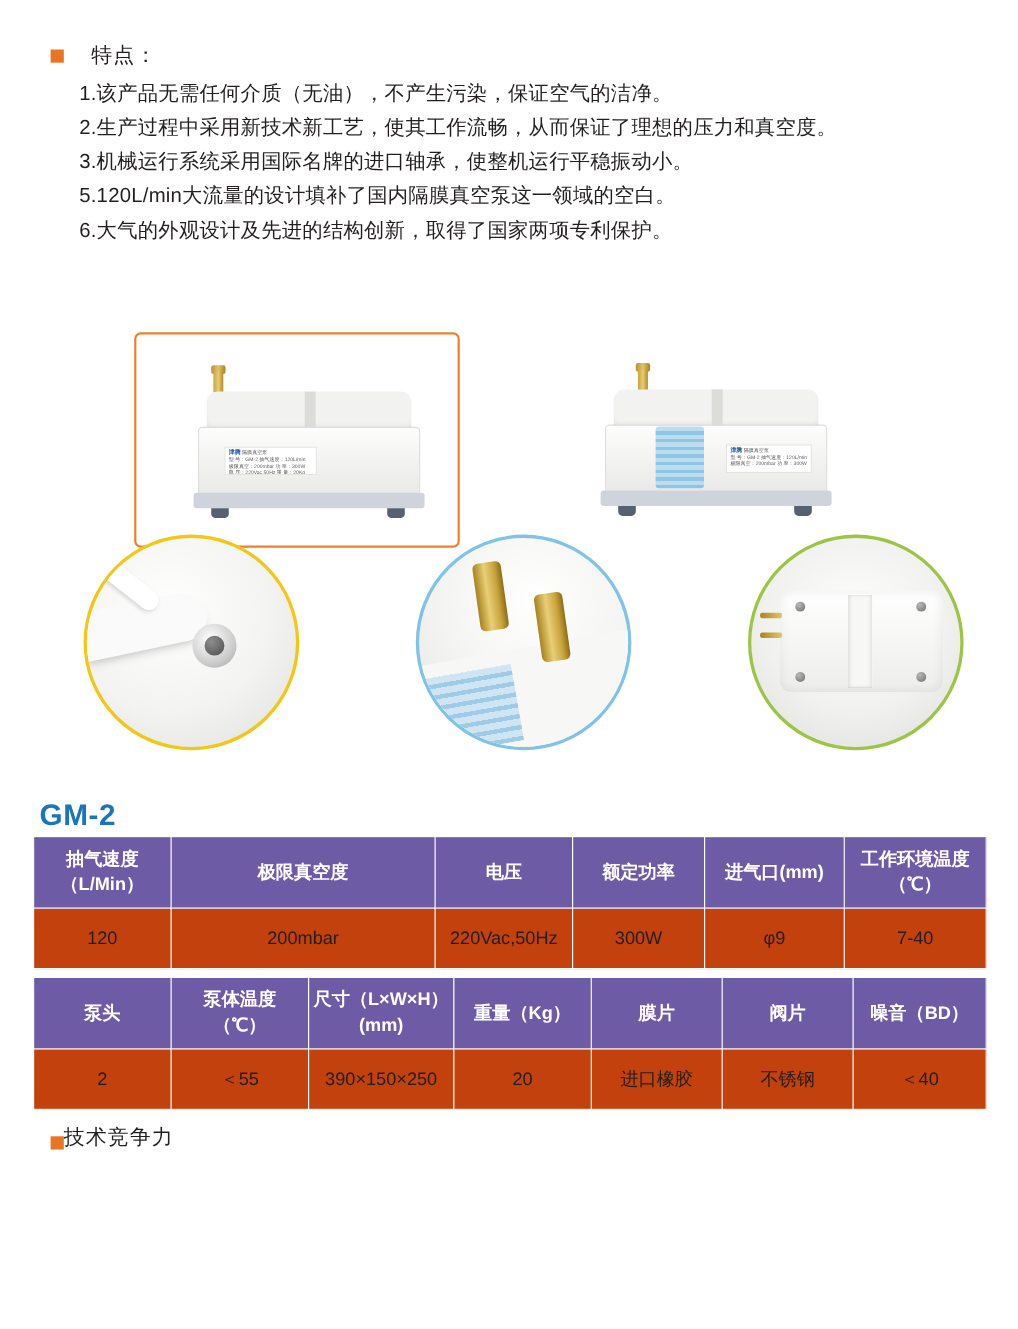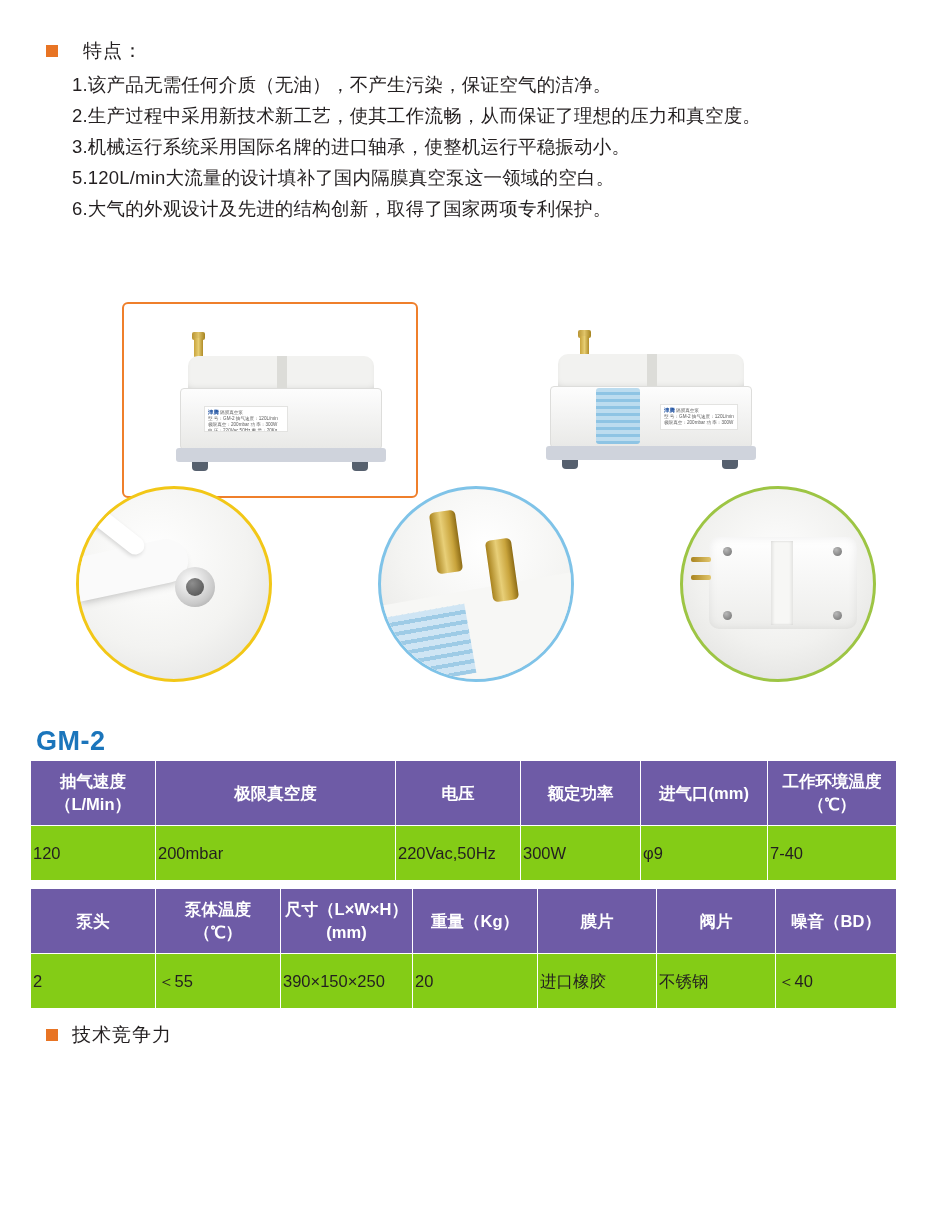--- a/index.html
+++ b/index.html
@@ -282,42 +282,41 @@
     color: #ffffff;
     font-size: 16.5px;
     font-weight: bold;
     line-height: 23px;
     padding: 9px 2px;
     border: 1px solid #ffffff;
     text-align: center;
     vertical-align: middle;
   }
   .spec-table td {
-    background: #84cc16;
+    background: #c2410c;
     color: #231f20;
     font-size: 16.5px;
     line-height: 22px;
     padding: 16px 2px;
     border: 1px solid #ffffff;
-    text-align: left;
+    text-align: center;
     vertical-align: middle;
   }
   .th-sub { display: block; }
 
   
   .tech {
     position: absolute;
     left: 46px;
     top: 1022px;
     width: 858px;
   }
   .tech-head {
     display: flex;
-    align-items: flex-start;
-    gap: 14px;
+    align-items: center;
   }
   .tech-title {
     font-size: 19px;
     line-height: 26px;
     letter-spacing: 1px;
     font-weight: normal;
   }
   .tech-body {
     margin-top: 6px;
     font-size: 18.5px;

